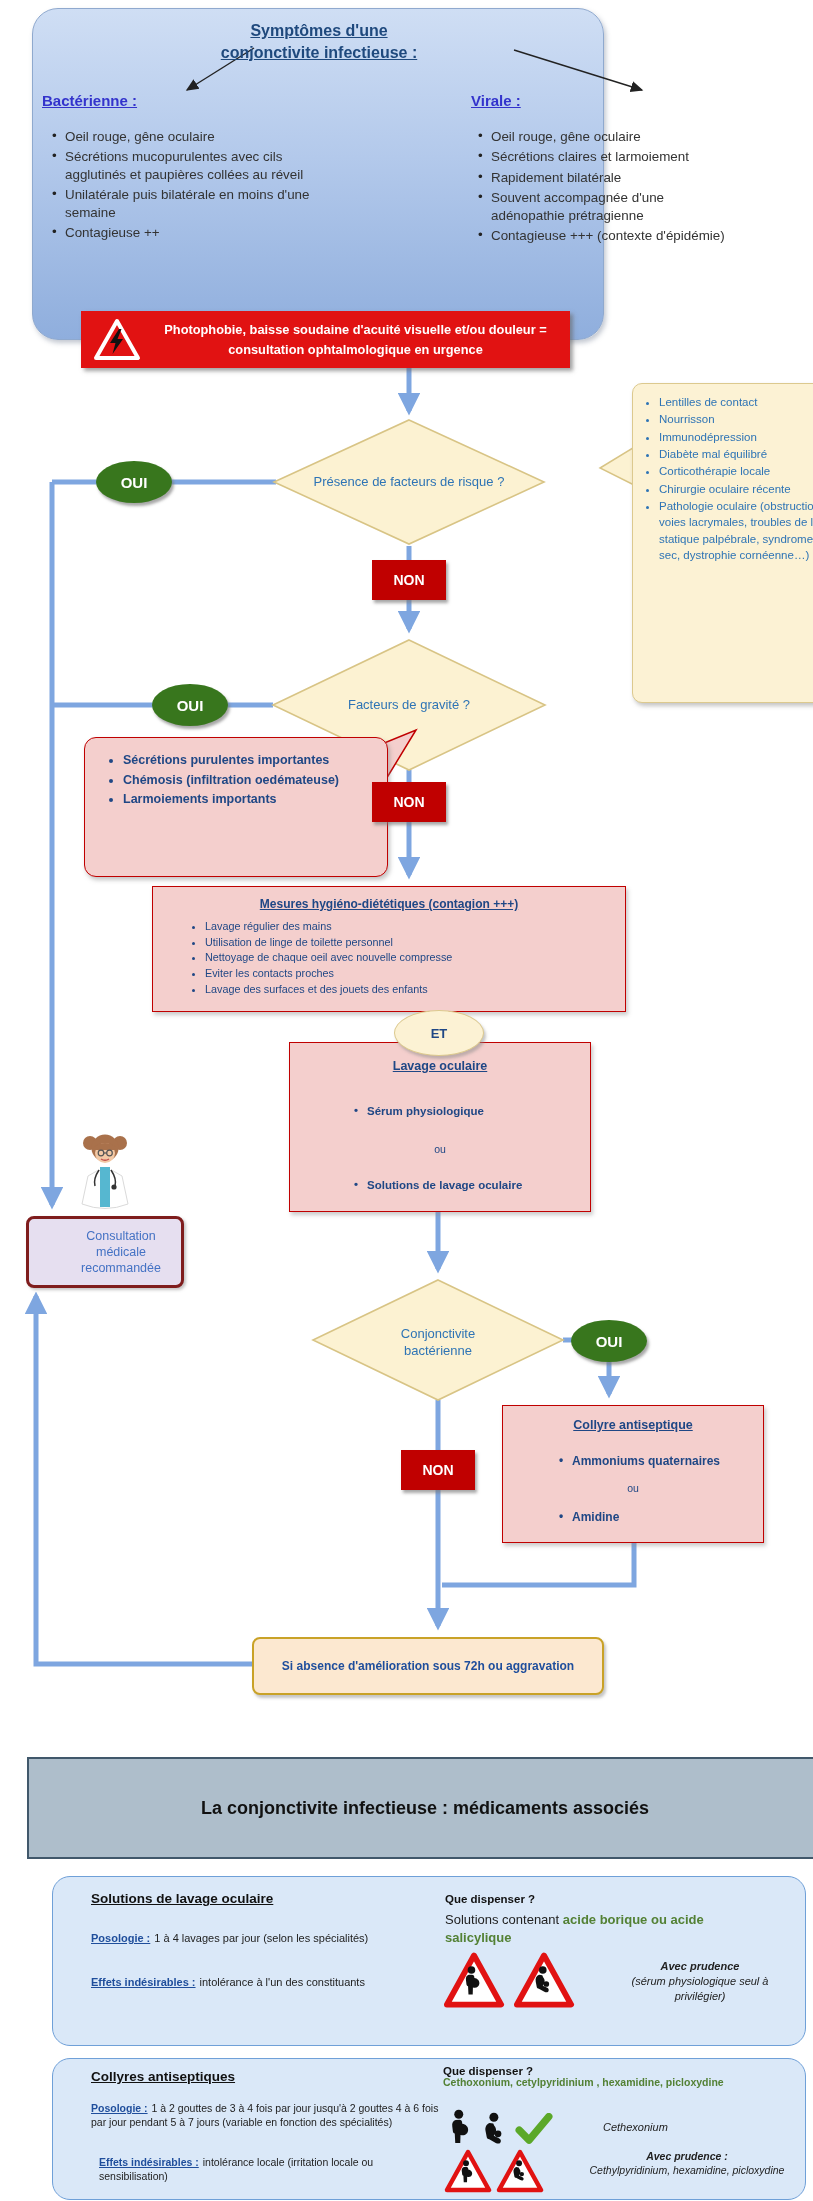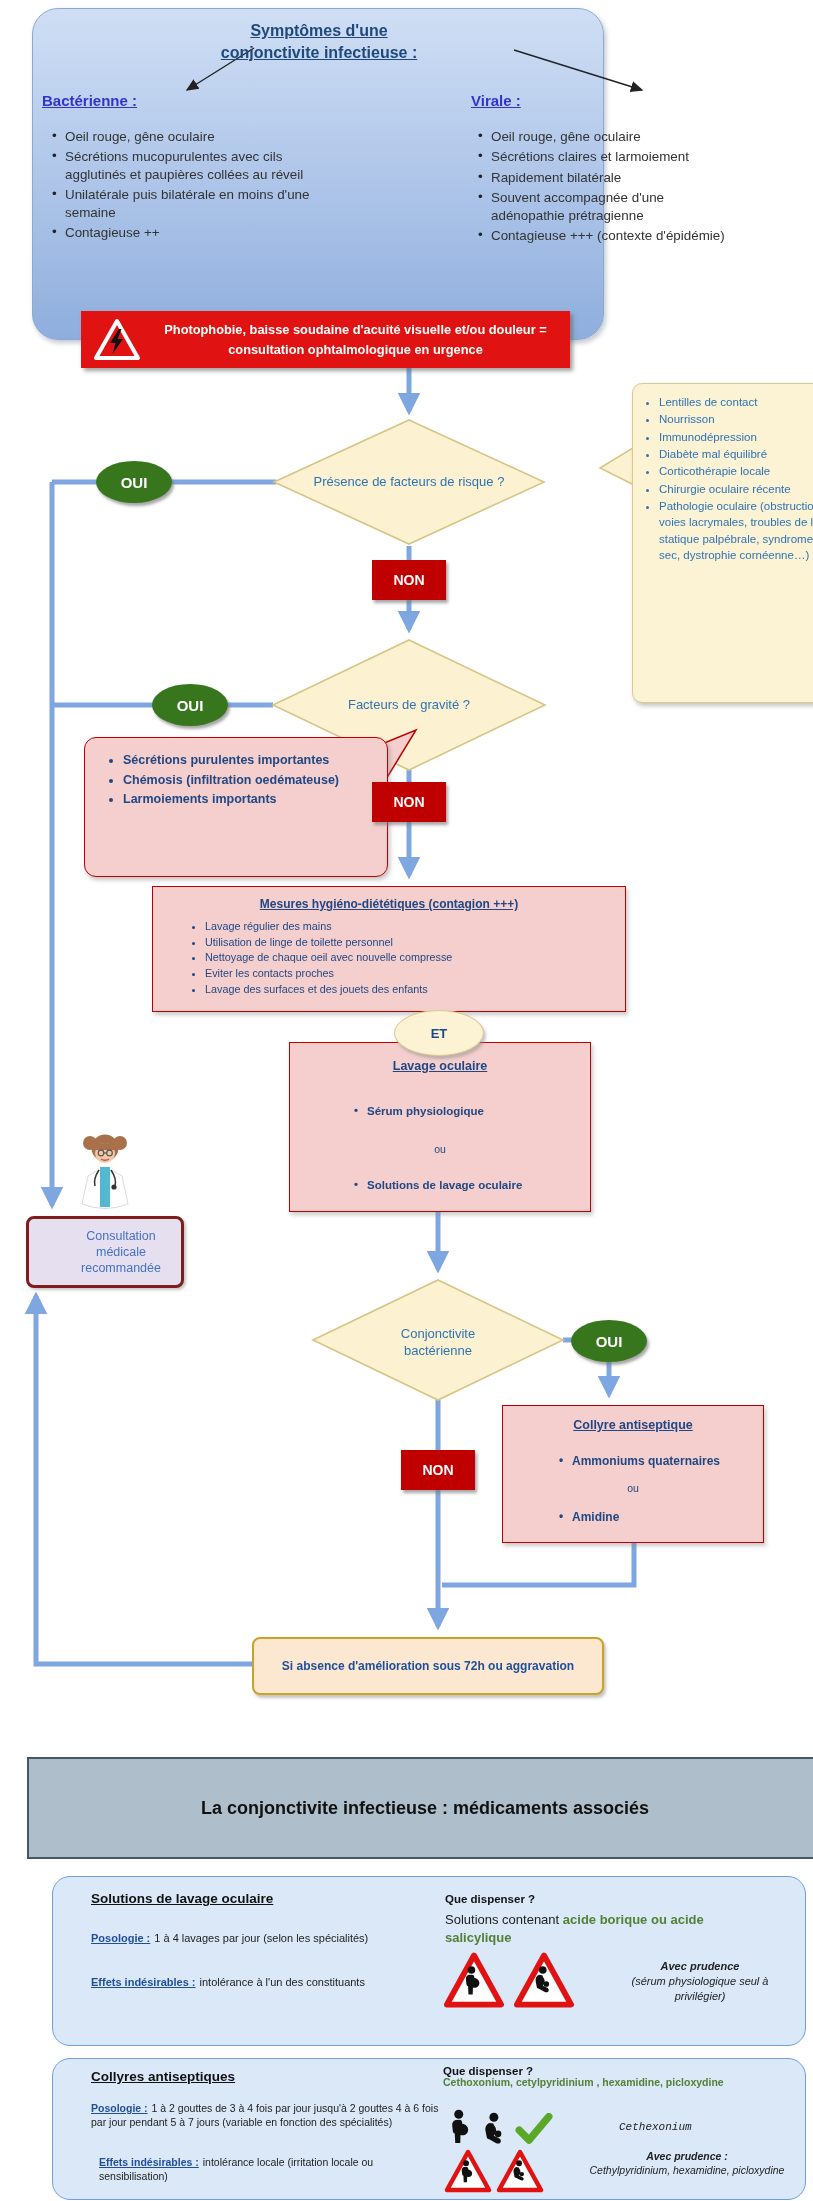--- a/index.html
+++ b/index.html
@@ -290,21 +290,21 @@
     </p>
     <svg class="abs" style="left:392px;top:50px;" width="30" height="38" viewBox="0 0 24 30">
       <use href="#fig-pregnant"></use>
     </svg>
     <svg class="abs" style="left:424px;top:53px;" width="30" height="38" viewBox="0 0 24 30">
       <use href="#fig-nursing"></use>
     </svg>
     <svg class="abs" style="left:462px;top:54px;" width="38" height="32" viewBox="0 0 30 26">
       <path d="M3 14 L11 22 L27 3" stroke="#5BA829" stroke-width="6" fill="none" stroke-linecap="round" stroke-linejoin="round"></path>
     </svg>
-    <p class="okname" style="left:566px;top:62px;font-family:Liberation Mono, monospace;">Cethexonium</p>
+    <p class="okname" style="left:550px;top:62px;">Cethexonium</p>
     <svg class="abs" style="left:390px;top:90px;" width="50" height="44" viewBox="0 0 48 44">
       <path d="M24 3 L45 41 L3 41 Z" fill="#fff" stroke="#E11212" stroke-width="4.5" stroke-linejoin="round"></path>
       <use href="#fig-pregnant" transform="translate(13,11) scale(0.82)"></use>
     </svg>
     <svg class="abs" style="left:442px;top:90px;" width="50" height="44" viewBox="0 0 48 44">
       <path d="M24 3 L45 41 L3 41 Z" fill="#fff" stroke="#E11212" stroke-width="4.5" stroke-linejoin="round"></path>
       <use href="#fig-nursing" transform="translate(12,11) scale(0.82)"></use>
     </svg>
     <p class="prud" style="left:528px;top:90px;width:212px;font-size:10.5px;">
       <b>Avec prudence :</b><br>

